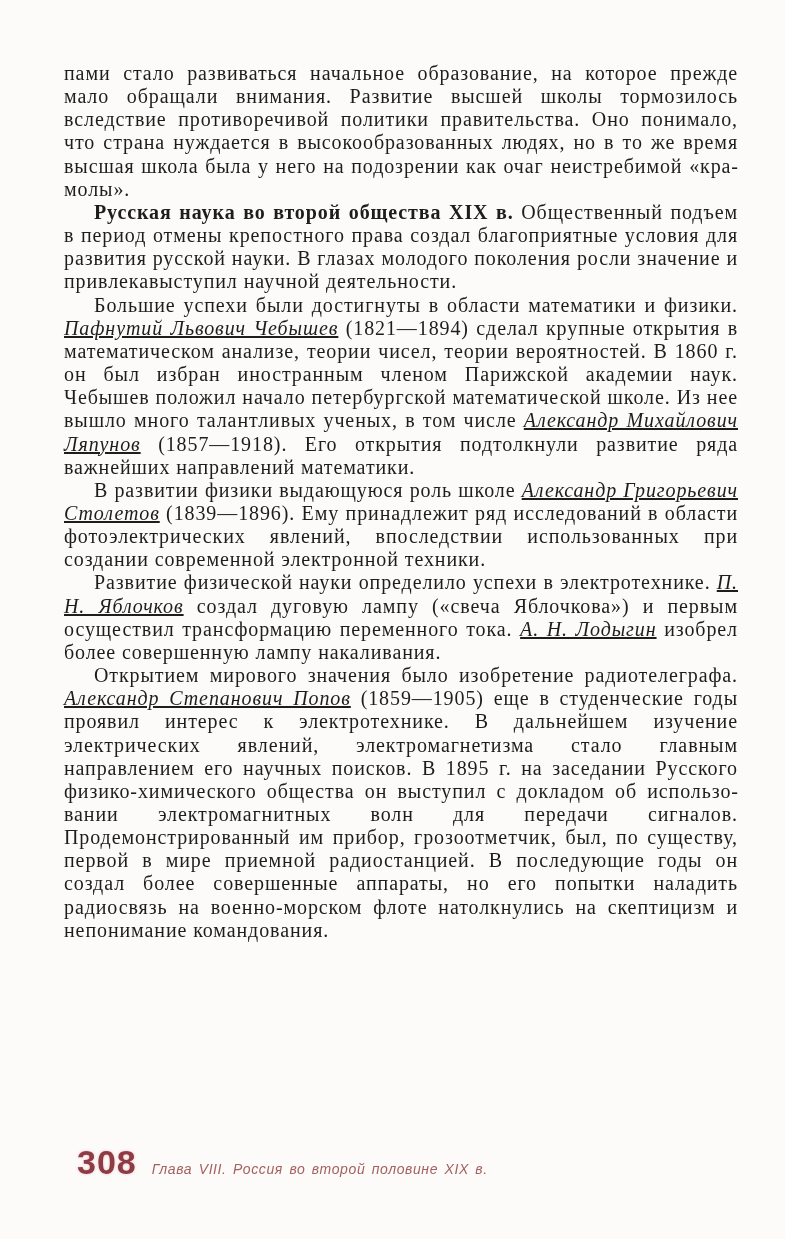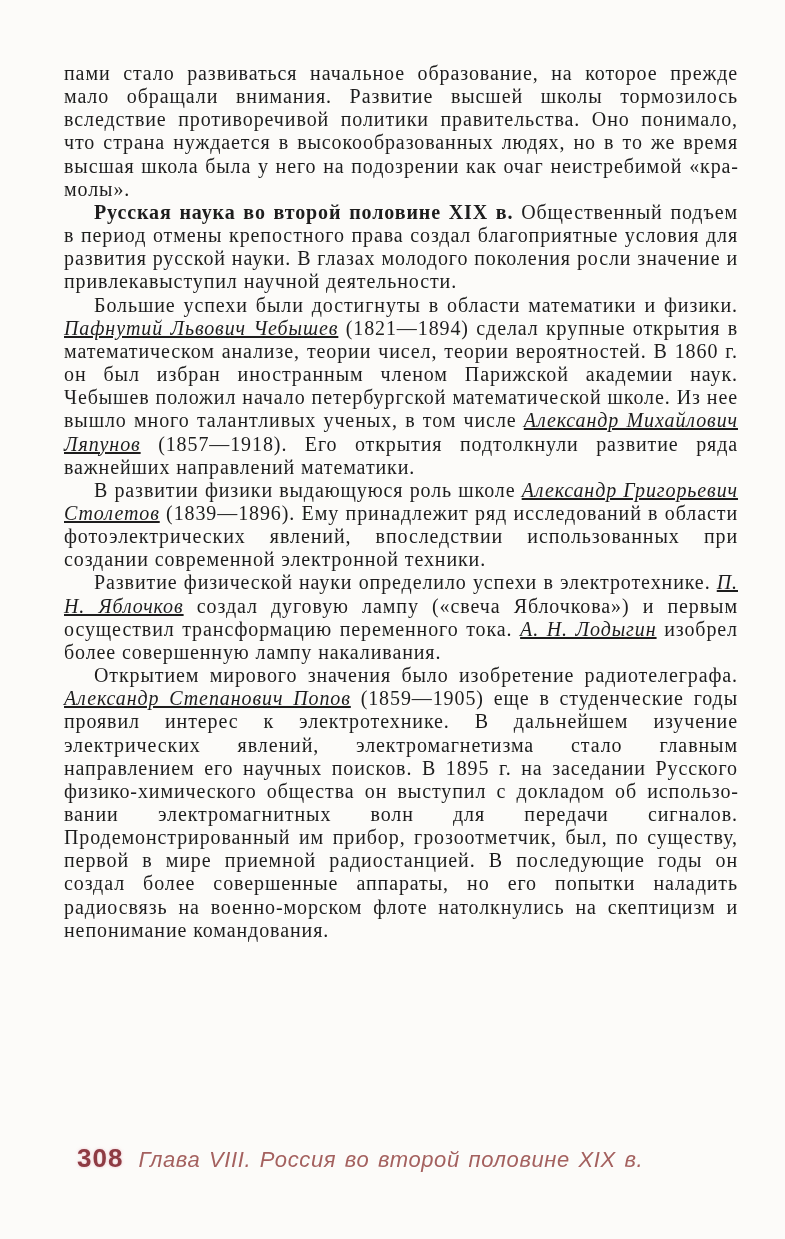--- a/index.html
+++ b/index.html
@@ -46,40 +46,40 @@
     position: absolute;
     left: 77px;
     top: 1143px;
     display: flex;
     align-items: baseline;
     gap: 15px;
     font-family: "Liberation Sans", "DejaVu Sans", sans-serif;
     white-space: nowrap;
   }
   .page-number {
-    font-size: 26px;
+    font-size: 34px;
     font-weight: bold;
     letter-spacing: 1px;
     text-shadow: 0 0 3px rgba(222, 140, 160, 0.55);
   }
   .chapter-title {
-    font-size: 22px;
+    font-size: 14px;
     font-style: italic;
     letter-spacing: 0.6px;
     word-spacing: 2px;
   }
 </style>
 </head>
 <body>
 
 <div class="page" style="background: rgb(252, 251, 249);">
 
   <div class="body-text" id="body-text" style="color: rgb(29, 29, 29);">
       <p class="no-indent"><span class="run-normal">пами стало развиваться начальное образование, на которое прежде мало обращали внимания. Развитие высшей шко­лы тормозилось вследствие противоречивой политики пра­вительства. Оно понимало, что страна нуждается в высо­кообразованных людях, но в то же время высшая школа была у него на подозрении как очаг неистребимой «кра­молы».</span></p>
-      <p><span class="run-bold">Русская наука во второй половине XIX в.</span><span class="run-normal"> Обществен­ный подъем в период отмены крепостного права создал благоприятные условия для развития русской науки. В глазах молодого поколения росли значение и привлека­выступил научной деятельности.</span></p>
+      <p><span class="run-bold">Русская наука во второй общества XIX в.</span><span class="run-normal"> Обществен­ный подъем в период отмены крепостного права создал благоприятные условия для развития русской науки. В глазах молодого поколения росли значение и привлека­выступил научной деятельности.</span></p>
       <p><span class="run-normal">Большие успехи были достигнуты в области математи­ки и физики. </span><span class="run-italic">Пафнутий Львович Чебышев</span><span class="run-normal"> (1821—1894) сделал крупные открытия в математическом анализе, тео­рии чисел, теории вероятностей. В 1860 г. он был избран иностранным членом Парижской академии наук. Чебышев положил начало петербургской математической школе. Из нее вышло много талантливых ученых, в том числе </span><span class="run-italic">Алек­сандр Михайлович Ляпунов</span><span class="run-normal"> (1857—1918). Его открытия подтолкнули развитие ряда важнейших направлений ма­тематики.</span></p>
       <p><span class="run-normal">В развитии физики выдающуюся роль школе </span><span class="run-italic">Алек­сандр Григорьевич Столетов</span><span class="run-normal"> (1839—1896). Ему принадле­жит ряд исследований в области фотоэлектрических явле­ний, впоследствии использованных при создании совре­менной электронной техники.</span></p>
       <p><span class="run-normal">Развитие физической науки определило успехи в элект­ротехнике. </span><span class="run-italic">П. Н. Яблочков</span><span class="run-normal"> создал дуговую лампу («свеча Яблочкова») и первым осуществил трансформацию пере­менного тока. </span><span class="run-italic">А. Н. Лодыгин</span><span class="run-normal"> изобрел более совершенную лампу накаливания.</span></p>
       <p><span class="run-normal">Открытием мирового значения было изобретение радио­телеграфа. </span><span class="run-italic">Александр Степанович Попов</span><span class="run-normal"> (1859—1905) еще в студенческие годы проявил интерес к электротехни­ке. В дальнейшем изучение электрических явлений, электромагнетизма стало главным направлением его науч­ных поисков. В 1895 г. на заседании Русского физико-хи­мического общества он выступил с докладом об использо­вании электромагнитных волн для передачи сигналов. Продемонстрированный им прибор, грозоотметчик, был, по существу, первой в мире приемной радиостанцией. В последующие годы он создал более совершенные аппа­раты, но его попытки наладить радиосвязь на военно-морс­ком флоте натолкнулись на скептицизм и непонимание ко­мандования.</span></p>
     </div>
 
   <div class="footer">
     <span class="page-number" style="color: rgb(142, 59, 67);">308</span>
     <span class="chapter-title" style="color: rgb(164, 97, 95);">Глава VIII. Россия во второй половине XIX в.</span>
   </div>

